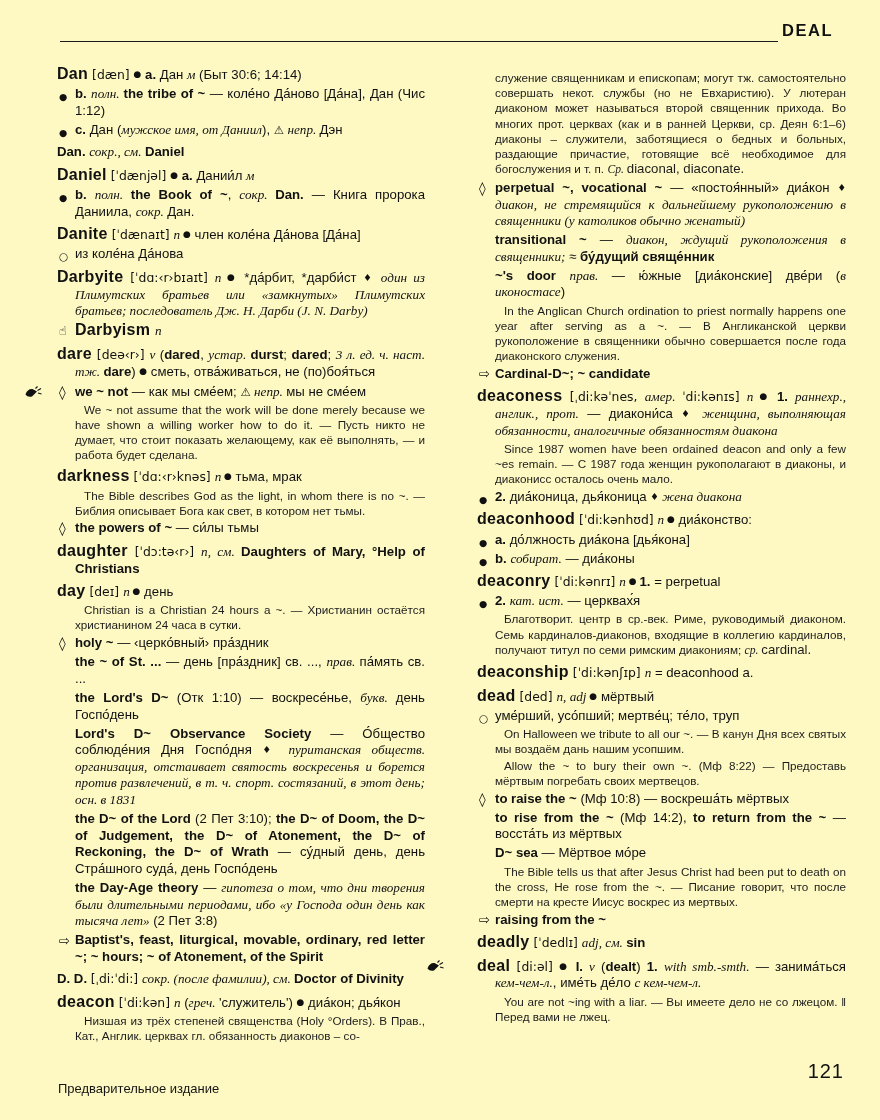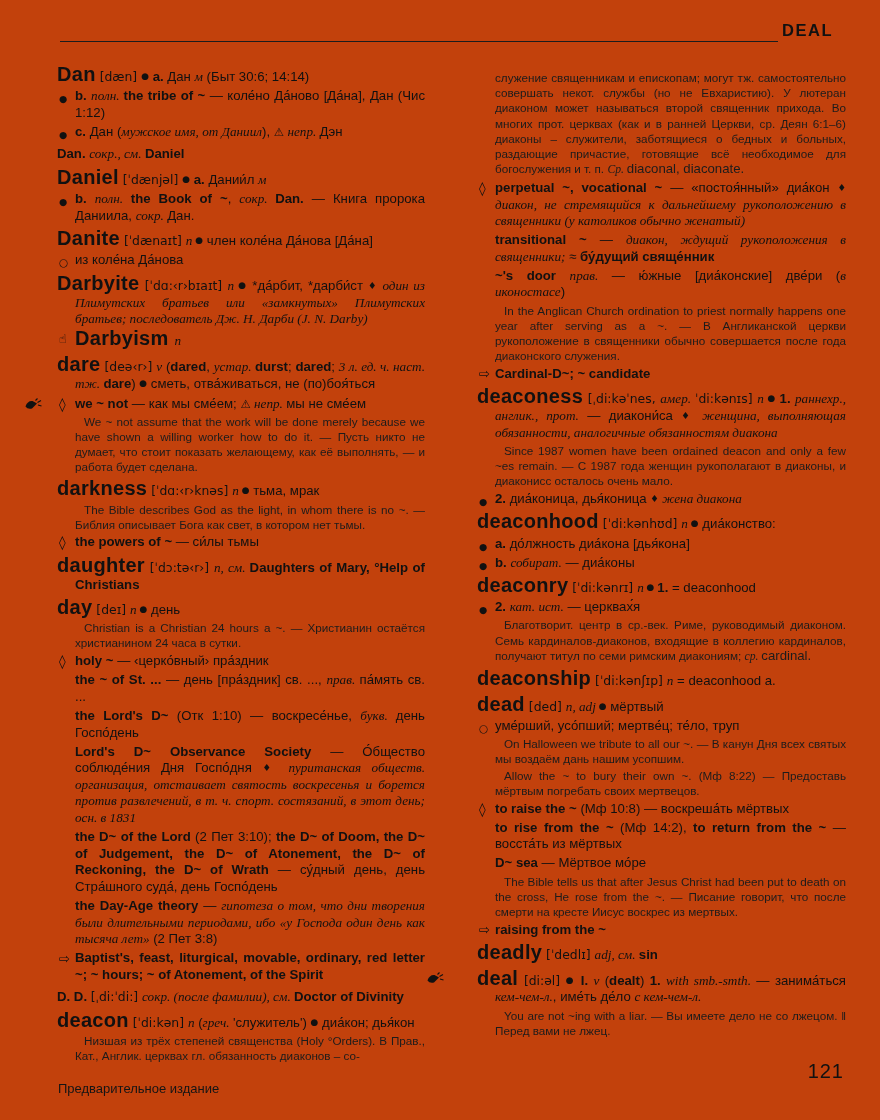--- a/index.html
+++ b/index.html
@@ -4,21 +4,21 @@
 <style>
   html,body { margin:0; padding:0; }
   body {
     width:880px; height:1120px;
     background:#ffffff;
     font-family:"Liberation Sans", sans-serif;
     color:#111;
     position:relative;
     overflow:hidden;
   }
-  .page { position:absolute; inset:0; background:#c2410c; }
+  .page { position:absolute; inset:0; background:#fef9c3; }
 
   
   .header-rule {
     position:absolute; top:41px; left:60px; width:718px; height:0;
     border-top:1.7px solid #1c1c1c;
   }
   .running-title {
     position:absolute; top:21px; right:47px;
     font-weight:700; font-size:16.5px; letter-spacing:1.5px; color:#111;
   }
@@ -34,21 +34,21 @@
   }
   .s-entry  { text-indent:-18px; margin-top:6px; }
   .s-sense, .s-variant, .s-phrase, .s-ref, .s-sub { margin-top:2.5px; }
   .s-example {
     font-size:11.7px; line-height:15.2px; margin-top:1.5px;
     text-indent:9px; color:#1c1c1c;
   }
   .no-indent { text-indent:0; margin-top:10px; }
 
   
-  .r-h { font-weight:700; font-size:20px; letter-spacing:0.3px; }
+  .r-h { font-weight:700; font-size:16px; letter-spacing:0.3px; }
   .r-b { font-weight:700; }
   .r-i { font-family:"Liberation Serif", serif; font-style:italic; }
   .r-p { font-family:"DejaVu Sans", sans-serif; font-size:12.4px; }
   .r-m { font-size:9px;  vertical-align:2px; font-family:"DejaVu Sans",sans-serif; }
   .r-d { font-size:9.5px; vertical-align:1px; font-family:"DejaVu Sans",sans-serif; }
   .r-w { font-size:11.5px; font-family:"DejaVu Sans",sans-serif; }
   .r-g { font-size:13.2px; }
 
   
   .mk { position:absolute; font-family:"DejaVu Sans",sans-serif; left:2px; top:0; }
@@ -112,21 +112,21 @@
       <p class="para s-sub"><span class="r-b">transitional ~</span><span class="r-n"> — </span><span class="r-i">диакон, ждущий рукоположения в священники;</span><span class="r-n"> ≈ </span><span class="r-b">бу́дущий свяще́нник</span></p>
       <p class="para s-sub"><span class="r-b">~'s door </span><span class="r-i">прав.</span><span class="r-n"> — ю́жные [диа́конские] две́ри (</span><span class="r-i">в иконостасе</span><span class="r-n">)</span></p>
       <p class="para s-example"><span class="r-n">In the Anglican Church ordination to priest normally happens one year after serving as a ~. — В Англиканской церкви рукоположение в священники обычно совершается после года диаконского служения.</span></p>
       <p class="para s-ref"><span class="mk mk-ref">⇨</span><span class="r-b">Cardinal-D~; ~ candidate</span></p>
       <p class="para s-entry"><span class="r-h">deaconess</span><span class="r-p"> [ˌdi:kəˈnes, </span><span class="r-i">амер. </span><span class="r-p">ˈdi:kənɪs] </span><span class="r-i">n</span><span class="r-m"> ● </span><span class="r-b">1. </span><span class="r-i">раннехр., англик., прот.</span><span class="r-n"> — диакони́са </span><span class="r-d">♦</span><span class="r-i"> женщина, выполняющая обязанности, аналогичные обязанностям диакона</span></p>
       <p class="para s-example"><span class="r-n">Since 1987 women have been ordained deacon and only a few ~es remain. — С 1987 года женщин рукополагают в диаконы, и диаконисс осталось очень мало.</span></p>
       <p class="para s-sense"><span class="mk mk-sense">●</span><span class="r-b">2. </span><span class="r-n">диа́коница, дья́коница </span><span class="r-d">♦</span><span class="r-i"> жена диакона</span></p>
       <p class="para s-entry"><span class="r-h">deaconhood</span><span class="r-p"> [ˈdi:kənhʊd] </span><span class="r-i">n</span><span class="r-m"> ●</span><span class="r-n"> диа́конство:</span></p>
       <p class="para s-sense"><span class="mk mk-sense">●</span><span class="r-b">a. </span><span class="r-n">до́лжность диа́кона [дья́кона]</span></p>
       <p class="para s-sense"><span class="mk mk-sense">●</span><span class="r-b">b. </span><span class="r-i">собират.</span><span class="r-n"> — диа́коны</span></p>
-      <p class="para s-entry"><span class="r-h">deaconry</span><span class="r-p"> [ˈdi:kənrɪ] </span><span class="r-i">n</span><span class="r-m"> ● </span><span class="r-b">1.</span><span class="r-n"> = deaconhood</span></p>
+      <p class="para s-entry"><span class="r-h">deaconry</span><span class="r-p"> [ˈdi:kənrɪ] </span><span class="r-i">n</span><span class="r-m"> ● </span><span class="r-b">1.</span><span class="r-n"> = perpetual</span></p>
       <p class="para s-sense"><span class="mk mk-sense">●</span><span class="r-b">2. </span><span class="r-i">кат. ист.</span><span class="r-n"> — церквах́я</span></p>
       <p class="para s-example"><span class="r-n">Благотворит. центр в ср.-век. Риме, руководимый диаконом. Семь кардиналов-диаконов, входящие в коллегию кардиналов, получают титул по семи римским диакониям; </span><span class="r-i">ср. </span><span class="r-g">cardinal.</span></p>
       <p class="para s-entry"><span class="r-h">deaconship</span><span class="r-p"> [ˈdi:kənʃɪp] </span><span class="r-i">n</span><span class="r-n"> = deaconhood a.</span></p>
       <p class="para s-entry"><span class="r-h">dead</span><span class="r-p"> [ded] </span><span class="r-i">n, adj</span><span class="r-m"> ●</span><span class="r-n"> мёртвый</span></p>
       <p class="para s-variant"><span class="mk mk-variant">○</span><span class="r-n">уме́рший, усо́пший; мертве́ц; те́ло, труп</span></p>
       <p class="para s-example"><span class="r-n">On Halloween we tribute to all our ~. — В канун Дня всех святых мы воздаём дань нашим усопшим.</span></p>
       <p class="para s-example"><span class="r-n">Allow the ~ to bury their own ~. (Мф 8:22) — Предоставь мёртвым погребать своих мертвецов.</span></p>
       <p class="para s-phrase"><span class="mk mk-phrase">◊</span><span class="r-b">to raise the ~</span><span class="r-n"> (Мф 10:8) — воскреша́ть мёртвых</span></p>
       <p class="para s-sub"><span class="r-b">to rise from the ~</span><span class="r-n"> (Мф 14:2), </span><span class="r-b">to return from the ~</span><span class="r-n"> — восста́ть из мёртвых</span></p>
       <p class="para s-sub"><span class="r-b">D~ sea</span><span class="r-n"> — Мёртвое мо́ре</span></p>

